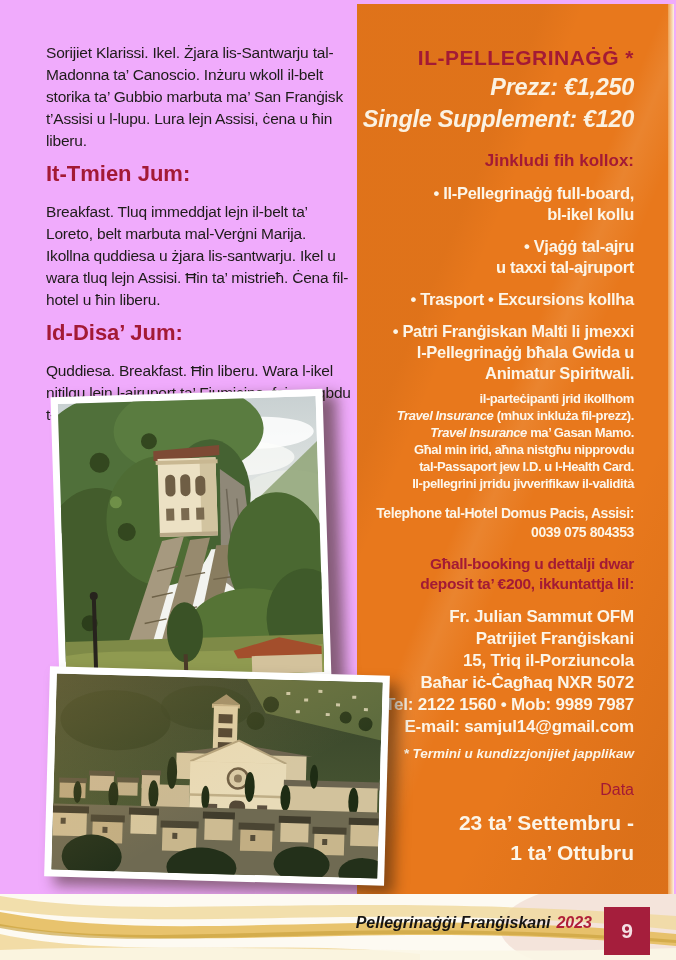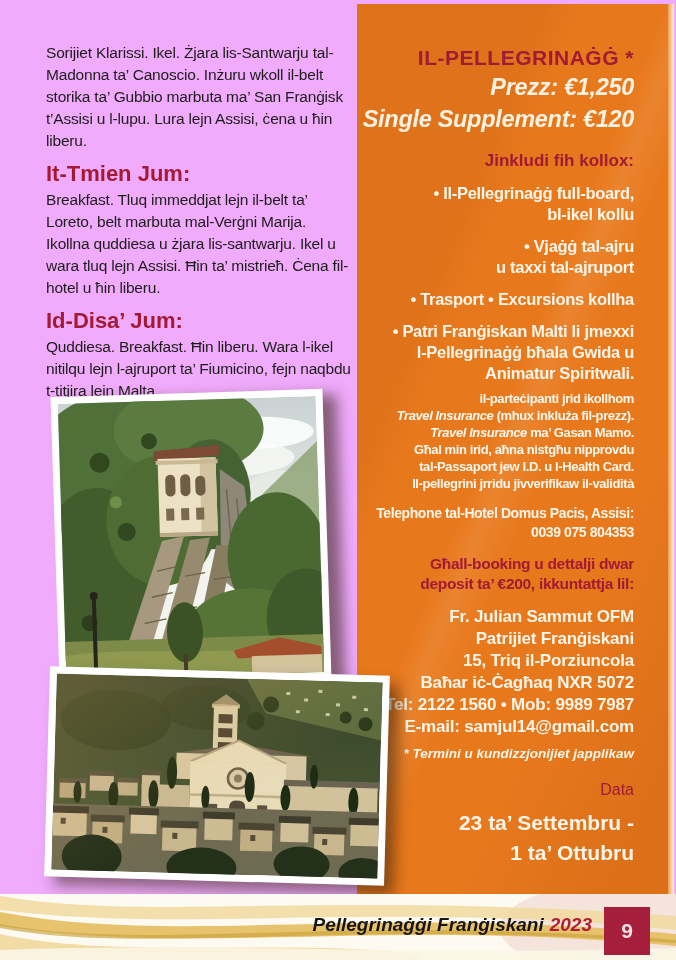--- a/index.html
+++ b/index.html
@@ -3,21 +3,21 @@
 <meta charset="utf-8">
 <style>
   html,body{margin:0;padding:0;background:#ffffff;}
   #page{position:relative;width:676px;height:960px;overflow:hidden;background:#f0abfc;
         font-family:"Liberation Sans",sans-serif;}
 
   
   .left-col{position:absolute;left:46px;top:42px;width:306px;color:#1e1c1a;}
   .body-p{font-size:15.5px;line-height:22px;letter-spacing:-0.2px;margin:0;}
   .day-h{font-size:22px;line-height:22px;font-weight:bold;color:#a31a35;margin:11px 0 0 0;}
-  .day-h + .body-p{margin-top:4px;}
+  .day-h + .body-p{margin-top:16px;}
 
   
   .photo{position:absolute;background:#fff;padding:7px;z-index:3;}
   .photo svg{display:block;}
   .photo1{left:55px;top:393px;transform:rotate(-1.8deg);
           box-shadow:14px 6px 14px rgba(45,28,12,0.55);}
   .photo2{left:47px;top:671px;transform:rotate(1.6deg);z-index:4;
           box-shadow:10px 9px 14px rgba(45,28,12,0.5);}
 
   
@@ -47,21 +47,21 @@
   .contact{font-size:17px;font-weight:bold;line-height:22px;letter-spacing:-0.2px;margin-top:12px;}
   .terms{font-size:13.5px;font-weight:bold;font-style:italic;margin-top:8px;}
   .data-block{position:absolute;right:34px;bottom:26px;text-align:right;}
   .data-h{font-size:16px;font-weight:normal;line-height:24px;}
   .dates{font-size:21px;font-weight:bold;line-height:30px;margin-top:6px;}
 
   
   .footer-band{position:absolute;left:0;top:894px;width:676px;height:66px;z-index:5;
                background:#fdfaf2;}
   .footer-band svg{position:absolute;left:0;top:0;}
-  .footer-title{position:absolute;right:84px;top:20px;font-size:19px;font-weight:bold;
+  .footer-title{position:absolute;right:84px;top:20px;font-size:16px;font-weight:bold;
                 font-style:italic;color:#171513;white-space:nowrap;}
   .footer-title .fy{color:#b01f38;margin-left:6px;}
   .page-num{position:absolute;left:604px;top:13px;width:46px;height:48px;background:#a51e3c;
             color:#f4dfe3;font-size:21px;font-weight:bold;display:flex;align-items:center;
             justify-content:center;}
 </style>
 </head>
 <body>
 
 <div id="page">

